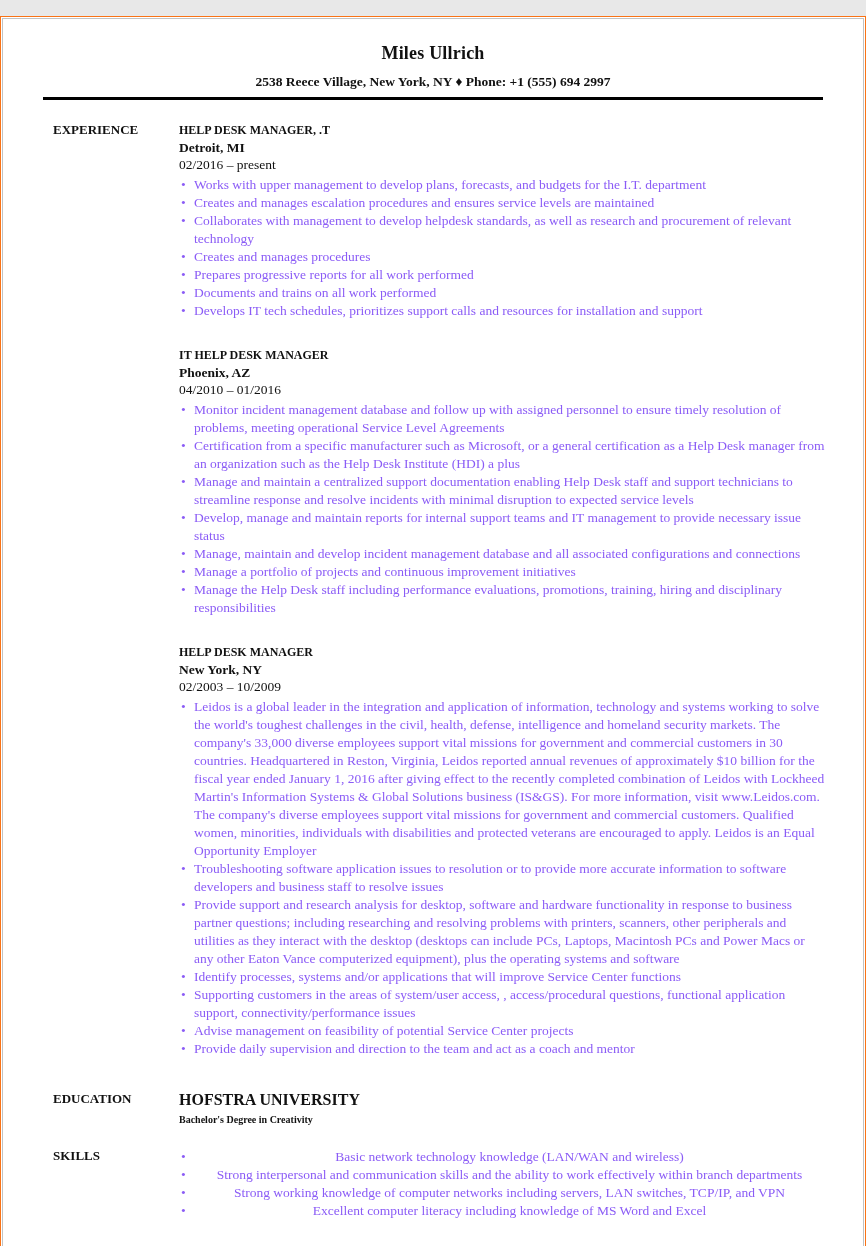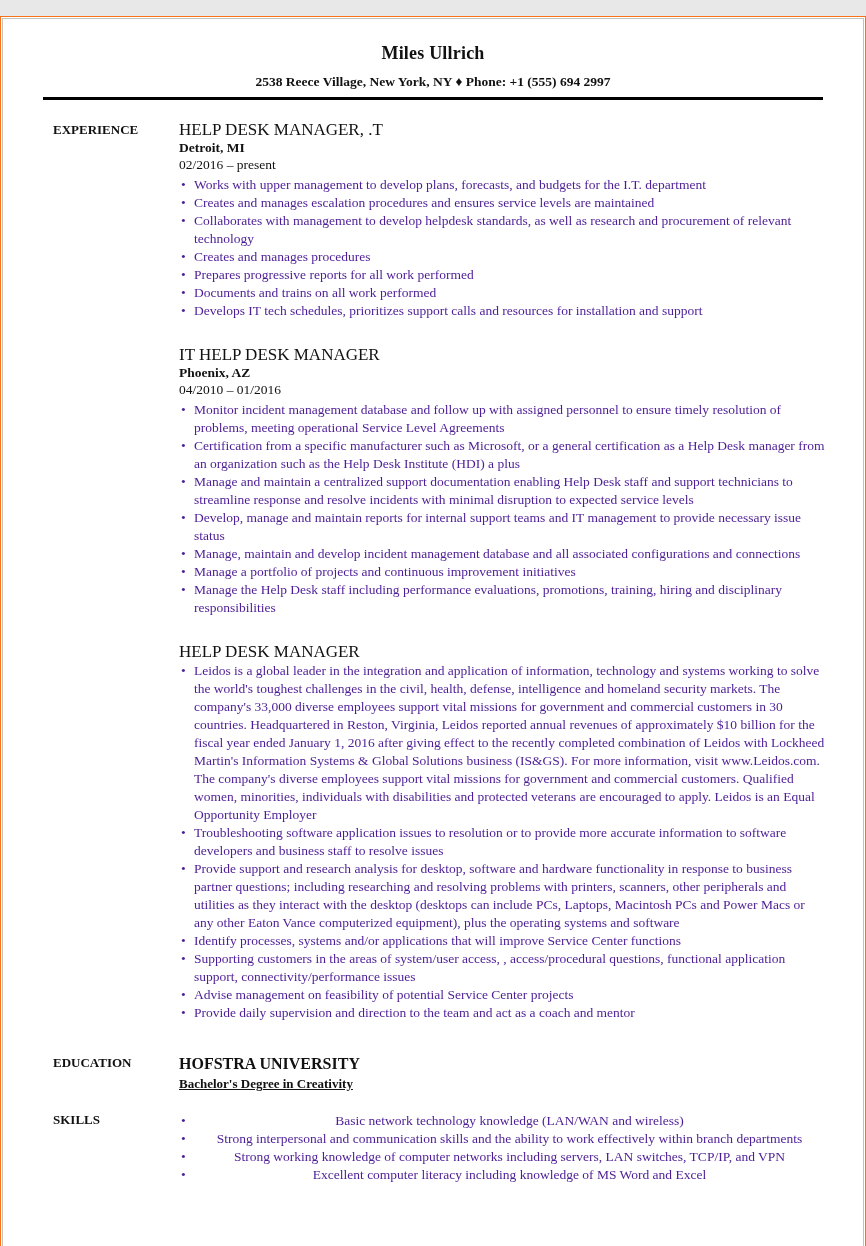--- a/index.html
+++ b/index.html
@@ -29,41 +29,41 @@
   .doc-body { padding:21px 40px 0 52px; }
   .section { display:flex; align-items:flex-start; }
   .section-label { flex:0 0 126px; width:126px; font-weight:bold; font-size:13px; line-height:16px; padding-top:1px; }
   .section-content { flex:1 1 auto; max-width:654px; }
 
   .sec-experience { margin-bottom:32px; }
   .sec-education  { margin-bottom:17px; }
 
   .job { margin-bottom:26px; }
   .job:last-child { margin-bottom:0; }
-  .job-title { font-weight:normal; font-size:17px; line-height:18px; margin:0; }
+  .job-title { font-weight:bold; font-size:12px; line-height:18px; margin:0; }
   .job-location { font-weight:bold; font-size:13.5px; line-height:17px; }
   .job-dates { font-size:13.5px; line-height:17px; margin-bottom:3px; }
 
   ul.bullets { margin:1px 0 0 0; padding:0; list-style:none; }
   ul.bullets li {
     position:relative;
     padding-left:15px;
     font-size:13.5px;
     line-height:18px;
-    color:#4c1d95;
+    color:#8b5cf6;
   }
   ul.bullets li::before {
     content:"\2022";
     position:absolute; left:2px; top:0;
     font-size:13.5px;
   }
   .skills-list li { line-height:19px;text-align:center; }
 
   .edu-school { font-weight:bold; font-size:16px; line-height:20px; }
-  .edu-degree { font-weight:bold; font-size:13px; line-height:20px;text-decoration:underline; }
+  .edu-degree { font-weight:bold; font-size:10px; line-height:20px; }
 </style>
 </head>
 <body>
 
 <div class="page">
 
   <div class="header">
     <div class="name">Miles Ullrich</div>
     <div class="contact">2538 Reece Village, New York, NY ♦ Phone: +1 (555) 694 2997</div>
     <div class="rule"></div>
@@ -100,20 +100,22 @@
               <li>Manage and maintain a centralized support documentation enabling Help Desk staff and support technicians to streamline response and resolve incidents with minimal disruption to expected service levels</li>
               <li>Develop, manage and maintain reports for internal support teams and IT management to provide necessary issue status</li>
               <li>Manage, maintain and develop incident management database and all associated configurations and connections</li>
               <li>Manage a portfolio of projects and continuous improvement initiatives</li>
               <li>Manage the Help Desk staff including performance evaluations, promotions, training, hiring and disciplinary responsibilities</li>
             </ul>
         </div>
 
         <div class="job">
           <h3 class="job-title">HELP DESK MANAGER</h3>
+          <div class="job-location">New York, NY</div>
+          <div class="job-dates">02/2003 – 10/2009</div>
           <ul class="bullets">
               <li>Leidos is a global leader in the integration and application of information, technology and systems working to solve the world's toughest challenges in the civil, health, defense, intelligence and homeland security markets. The company's 33,000 diverse employees support vital missions for government and commercial customers in 30 countries. Headquartered in Reston, Virginia, Leidos reported annual revenues of approximately $10 billion for the fiscal year ended January 1, 2016 after giving effect to the recently completed combination of Leidos with Lockheed Martin's Information Systems &amp; Global Solutions business (IS&amp;GS). For more information, visit www.Leidos.com. The company's diverse employees support vital missions for government and commercial customers. Qualified women, minorities, individuals with disabilities and protected veterans are encouraged to apply. Leidos is an Equal Opportunity Employer</li>
               <li>Troubleshooting software application issues to resolution or to provide more accurate information to software developers and business staff to resolve issues</li>
               <li>Provide support and research analysis for desktop, software and hardware functionality in response to business partner questions; including researching and resolving problems with printers, scanners, other peripherals and utilities as they interact with the desktop (desktops can include PCs, Laptops, Macintosh PCs and Power Macs or any other Eaton Vance computerized equipment), plus the operating systems and software</li>
               <li>Identify processes, systems and/or applications that will improve Service Center functions</li>
               <li>Supporting customers in the areas of system/user access, , access/procedural questions, functional application support, connectivity/performance issues</li>
               <li>Advise management on feasibility of potential Service Center projects</li>
               <li>Provide daily supervision and direction to the team and act as a coach and mentor</li>
             </ul>
         </div>

